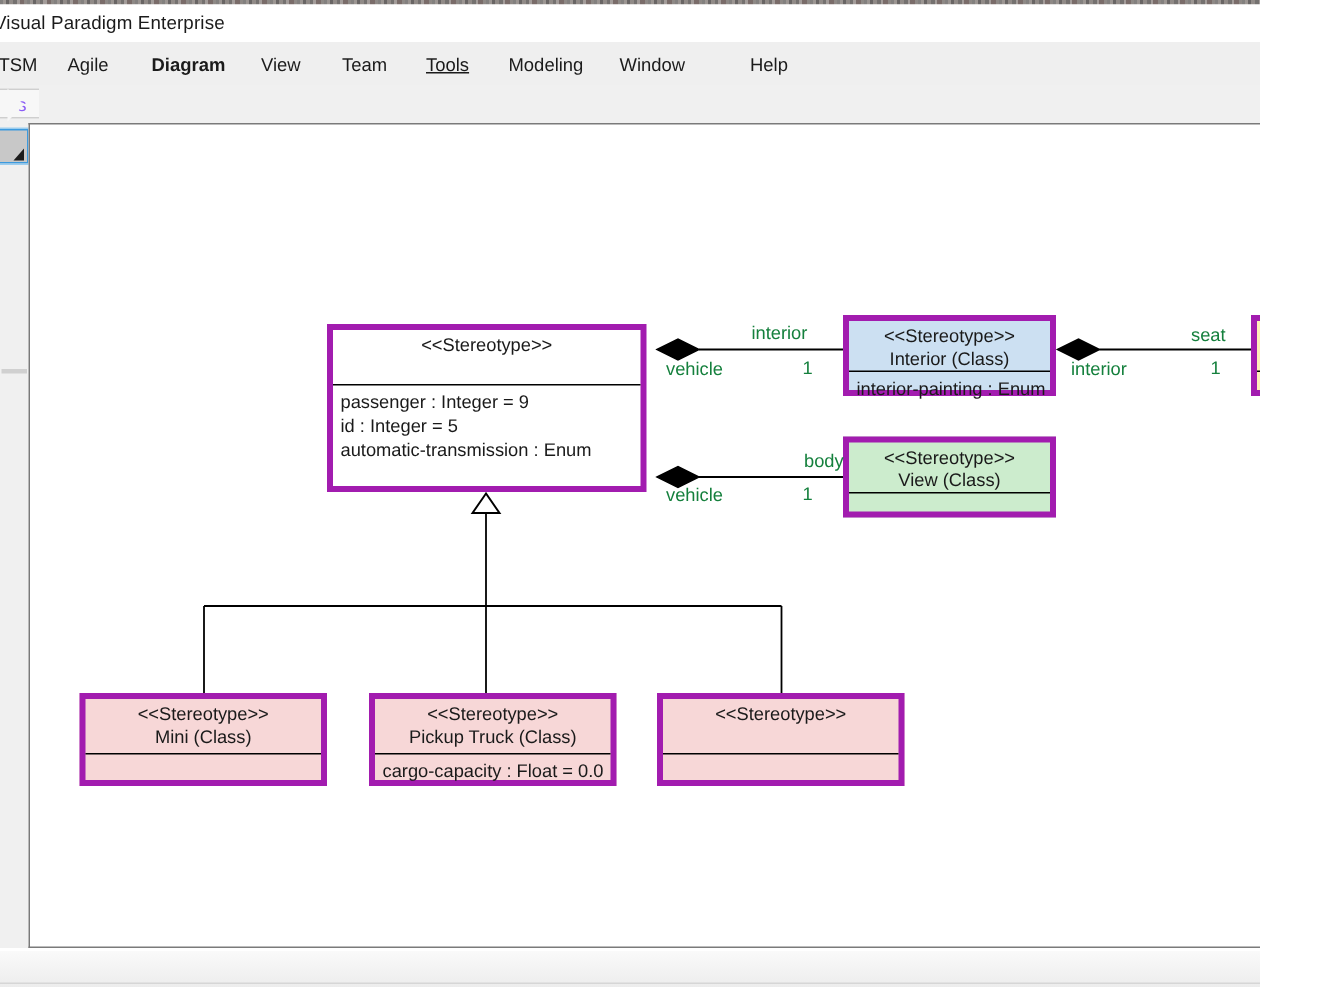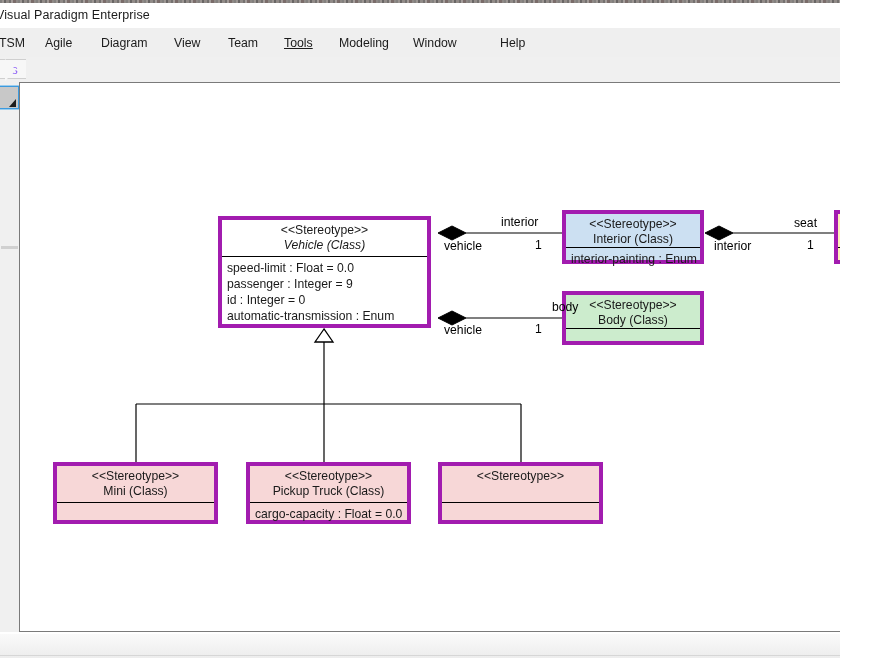--- a/index.html
+++ b/index.html
@@ -191,21 +191,21 @@
     padding: 3px 5px 4px 5px;
     font-size: 12.2px;
     line-height: 16px;
     box-sizing: border-box;
   }
   .uml-attr { display: block; white-space: nowrap; }
 
   .edge-label {
     position: absolute;
     font-size: 12.2px;
-    color: #000000;
+    color: #15803d;
     white-space: nowrap;
   }
   svg.wires {
     position: absolute;
     left: 0; top: 0;
     width: 861px; height: 550px;
     overflow: visible;
   }
 </style>
 </head>
@@ -215,21 +215,21 @@
 
   <div class="desktop-strip"></div>
 
   <div class="titlebar">
     <div class="title-text">Visual Paradigm Enterprise</div>
   </div>
 
   <div class="menubar" id="menubar">
       <div class="menu-item" style="left: -4px;">TSM</div>
       <div class="menu-item" style="left: 42px;">Agile</div>
-      <div class="menu-item" style="left: 98px;">Diagram</div>
+      <div class="menu-item" style="left: 98px; font-weight: bold;">Diagram</div>
       <div class="menu-item" style="left: 171px;">View</div>
       <div class="menu-item" style="left: 225px;">Team</div>
       <div class="menu-item" style="left: 281px; text-decoration: underline;">Tools</div>
       <div class="menu-item" style="left: 336px;">Modeling</div>
       <div class="menu-item" style="left: 410px;">Window</div>
       <div class="menu-item" style="left: 481px; margin-left: 16px;">Help</div>
     </div>
 
   <div class="toolstrip">
     <div class="breadcrumb">
@@ -256,42 +256,40 @@
         <polygon points="304 246 295 259 313 259" fill="#fff" stroke="#000" stroke-width="1.3"></polygon>
         <line x1="304" y1="259" x2="304" y2="379" stroke="#000" stroke-width="1.2"></line>
         <line x1="116" y1="321" x2="501" y2="321" stroke="#000" stroke-width="1.2"></line>
         <line x1="116" y1="321" x2="116" y2="379" stroke="#000" stroke-width="1.2"></line>
         <line x1="501" y1="321" x2="501" y2="379" stroke="#000" stroke-width="1.2"></line>
       </svg>
     <div id="shapes">
         <div class="uml-class" style="left: 198px; top: 133px; width: 213px; height: 112px; background: rgb(255, 255, 255);">
           <div class="uml-head" style="height: 37px;">
             <span class="uml-stereotype">&lt;&lt;Stereotype&gt;&gt;</span>
-            <span class="uml-name italic">Vehicle (Class)</span>
           </div>
           <div class="uml-body">
-            <span class="uml-attr">speed-limit : Float = 0.0</span>
             <span class="uml-attr">passenger : Integer = 9</span>
-            <span class="uml-attr">id : Integer = 0</span>
+            <span class="uml-attr">id : Integer = 5</span>
             <span class="uml-attr">automatic-transmission : Enum</span>
           </div>
         </div>
         <div class="uml-class" style="left: 542px; top: 127px; width: 142px; height: 54px; background: rgb(204, 224, 242);">
           <div class="uml-head" style="height: 34px;">
             <span class="uml-stereotype">&lt;&lt;Stereotype&gt;&gt;</span>
             <span class="uml-name">Interior (Class)</span>
           </div>
           <div class="uml-body">
             <span class="uml-attr">interior-painting : Enum</span>
           </div>
         </div>
         <div class="uml-class" style="left: 542px; top: 208px; width: 142px; height: 54px; background: rgb(204, 236, 205);">
           <div class="uml-head" style="height: 34px;">
             <span class="uml-stereotype">&lt;&lt;Stereotype&gt;&gt;</span>
-            <span class="uml-name">Body (Class)</span>
+            <span class="uml-name">View (Class)</span>
           </div>
         </div>
         <div class="uml-class" style="left: 814px; top: 127px; width: 142px; height: 54px; background: rgb(253, 238, 184);">
           <div class="uml-head" style="height: 34px;">
             <span class="uml-stereotype">&lt;&lt;S</span>
             <span class="uml-name">Se</span>
           </div>
           <div class="uml-body">
             <span class="uml-attr">texture :</span>
             <span class="uml-attr">pattern</span>
@@ -317,21 +315,21 @@
           <div class="uml-head" style="height: 37px;">
             <span class="uml-stereotype">&lt;&lt;Stereotype&gt;&gt;</span>
           </div>
           <div class="uml-body"></div>
         </div>
       </div>
     <div id="labels">
         <div class="edge-label" style="left: 481px; top: 132px;">interior</div>
         <div class="edge-label" style="left: 424px; top: 156px;">vehicle</div>
         <div class="edge-label" style="left: 515px; top: 155px;">1</div>
-        <div class="edge-label" style="left: 512px; top: 217px; padding-left: 20px;">body</div>
+        <div class="edge-label" style="left: 496px; top: 217px; padding-left: 20px;">body</div>
         <div class="edge-label" style="left: 424px; top: 240px;">vehicle</div>
         <div class="edge-label" style="left: 515px; top: 239px;">1</div>
         <div class="edge-label" style="left: 774px; top: 133px;">seat</div>
         <div class="edge-label" style="left: 694px; top: 156px;">interior</div>
         <div class="edge-label" style="left: 787px; top: 155px;">1</div>
       </div>
   </div>
 
   <div class="statusbar"></div>
 

